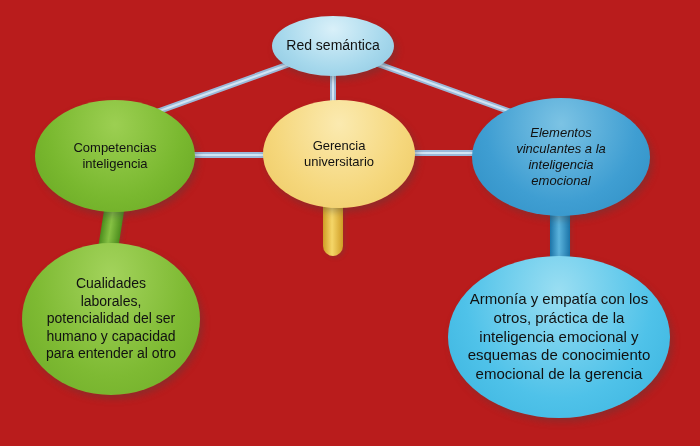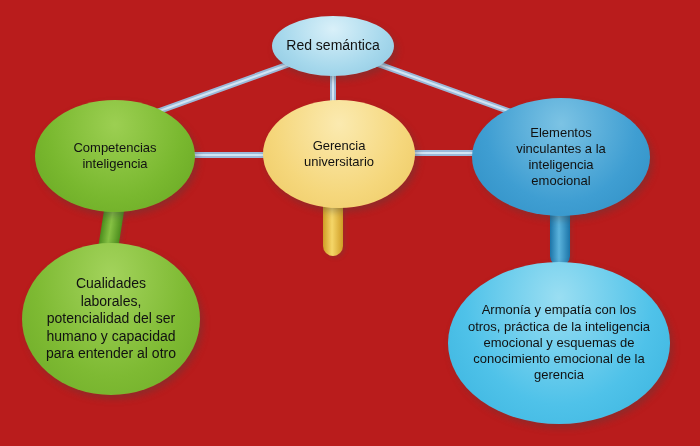--- a/index.html
+++ b/index.html
@@ -27,31 +27,31 @@
   .node-green-mid{left:35px;top:100px;width:160px;height:112px;font-size:13px;
     background:radial-gradient(ellipse at 50% 22%,#9ccf52 0%,#79b82f 60%,#67a622 100%);}
   .node-green-mid span{padding:0 16px;}
 
   .node-yellow-mid{left:263px;top:100px;width:152px;height:108px;font-size:13px;
     background:radial-gradient(ellipse at 50% 22%,#fbeab0 0%,#f5d77c 60%,#edc962 100%);}
   .node-yellow-mid span{padding:0 16px;}
 
   .node-blue-mid{left:472px;top:98px;width:178px;height:118px;font-size:13px;
     background:radial-gradient(ellipse at 50% 22%,#7cc3e4 0%,#3f9ed2 60%,#2e8ec3 100%);}
-  .node-blue-mid span{padding:0 32px;}
+  .node-blue-mid span{padding:0 32px;font-style:italic;}
 
   .node-green-bot{left:22px;top:243px;width:178px;height:152px;font-size:14px;
     background:radial-gradient(ellipse at 50% 22%,#a3d35c 0%,#7eba33 60%,#6caa26 100%);}
   .node-green-bot span{padding:0 22px;}
 
   .node-yellow-bot{left:228px;top:238px;width:205px;height:170px;font-size:13px;
     background:radial-gradient(ellipse at 50% 22%,#fce49a 0%,#f4c94e 60%,#edbc39 100%);}
   .node-yellow-bot span{padding:0 16px;}
 
-  .node-cyan-bot{left:448px;top:262px;width:222px;height:162px;font-size:13px;
+  .node-cyan-bot{left:448px;top:256px;width:222px;height:162px;font-size:15px;
     background:radial-gradient(ellipse at 50% 22%,#9adef2 0%,#4fc2e9 60%,#38b2dd 100%);}
   .node-cyan-bot span{padding:0 18px;}
 </style>
 </head>
 <body>
 
 <div class="canvas">
 
   <svg class="edges" viewBox="0 0 700 446" aria-hidden="true">
 

